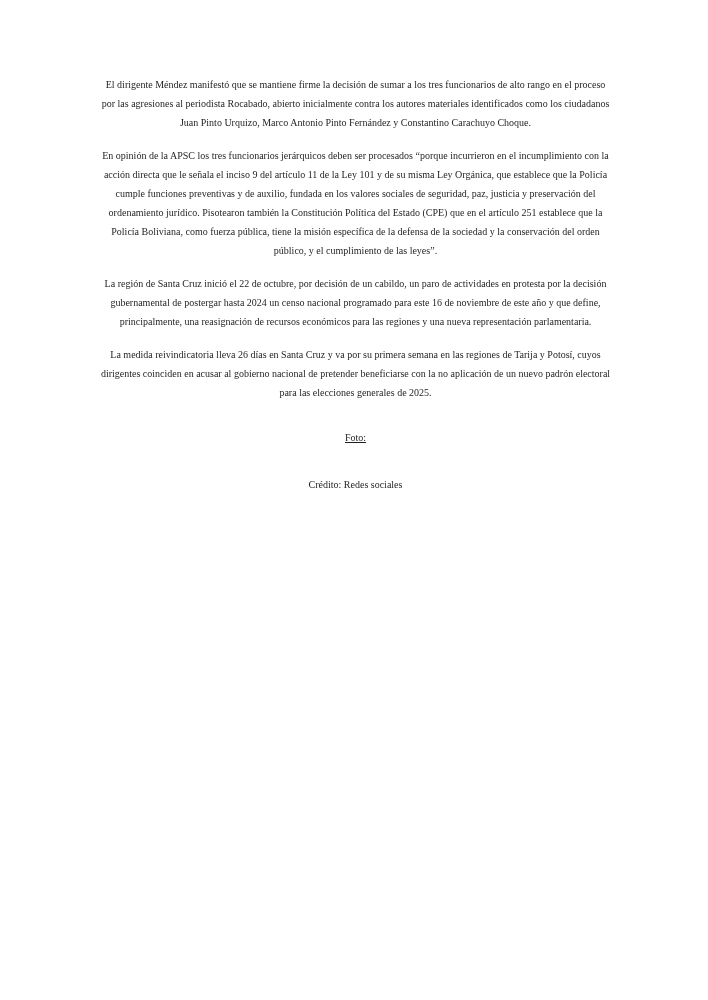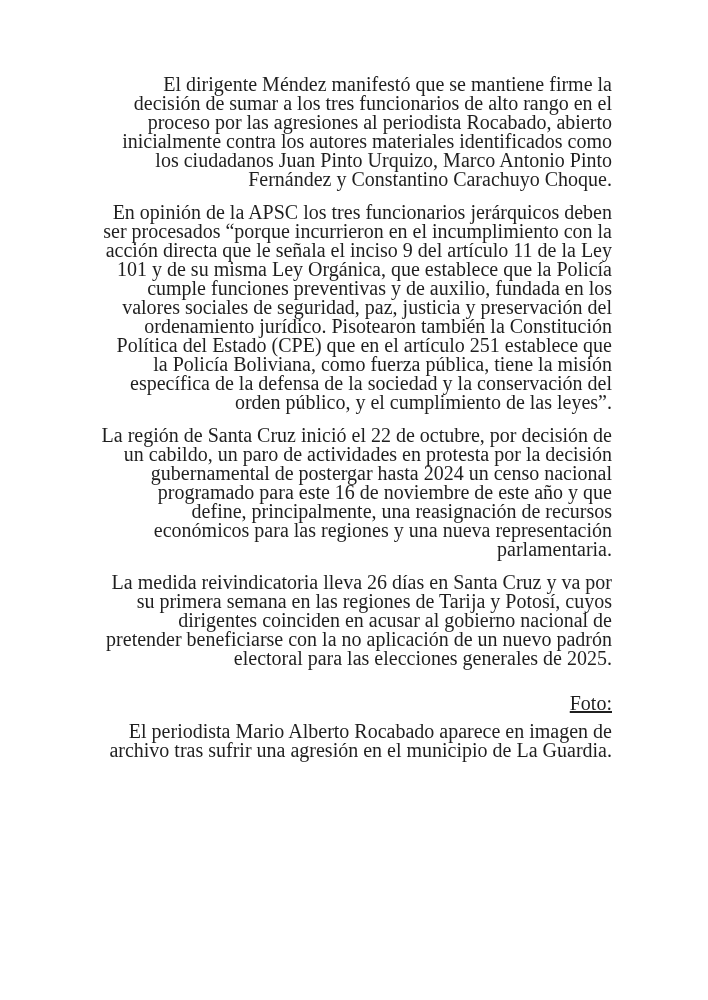--- a/index.html
+++ b/index.html
@@ -16,37 +16,37 @@
   }
   .page {
     box-sizing: border-box;
     width: 708px;
     height: 1000px;
     padding: 75px 96px 0 99px;
     background: #ffffff;
   }
   .para {
     margin: 0 0 14px 0;
-    font-size: 20px;
+    font-size: 10px;
     line-height: 19px;
-    text-align: right;
+    text-align: center;
     letter-spacing: 0;
   }
   .foto-label {
     margin-top: 26px;
     margin-bottom: 9px;
     text-decoration: underline;
   }
   .credit {
     margin-top: 28px;
   }
 </style>
 </head>
 <body style="color: rgb(31, 31, 31); background: rgb(255, 255, 255);">
 
 <div class="page">
   <p class="para">El dirigente Méndez manifestó que se mantiene firme la decisión de sumar a los tres funcionarios de alto rango en el proceso por las agresiones al periodista Rocabado, abierto inicialmente contra los autores materiales identificados como los ciudadanos Juan Pinto Urquizo, Marco Antonio Pinto Fernández y Constantino Carachuyo Choque.</p>
   <p class="para">En opinión de la APSC los tres funcionarios jerárquicos deben ser procesados “porque incurrieron en el incumplimiento con la acción directa que le señala el inciso 9 del artículo 11 de la Ley 101 y de su misma Ley Orgánica, que establece que la Policía cumple funciones preventivas y de auxilio, fundada en los valores sociales de seguridad, paz, justicia y preservación del ordenamiento jurídico. Pisotearon también la Constitución Política del Estado (CPE) que en el artículo 251 establece que la Policía Boliviana, como fuerza pública, tiene la misión específica de la defensa de la sociedad y la conservación del orden público, y el cumplimiento de las leyes”.</p>
   <p class="para">La región de Santa Cruz inició el 22 de octubre, por decisión de un cabildo, un paro de actividades en protesta por la decisión gubernamental de postergar hasta 2024 un censo nacional programado para este 16 de noviembre de este año y que define, principalmente, una reasignación de recursos económicos para las regiones y una nueva representación parlamentaria.</p>
   <p class="para">La medida reivindicatoria lleva 26 días en Santa Cruz y va por su primera semana en las regiones de Tarija y Potosí, cuyos dirigentes coinciden en acusar al gobierno nacional de pretender beneficiarse con la  no aplicación de un nuevo padrón electoral para las elecciones generales de 2025.</p>
   <p class="para foto-label">Foto:</p>
-  <p class="para">El periodista Mario Alberto Rocabado aparece en imagen de archivo tras sufrir una agresión en el municipio de La Guardia.</p>
+  <p class="para credit">Crédito: Redes sociales</p>
 </div>
 
 </body></html>

